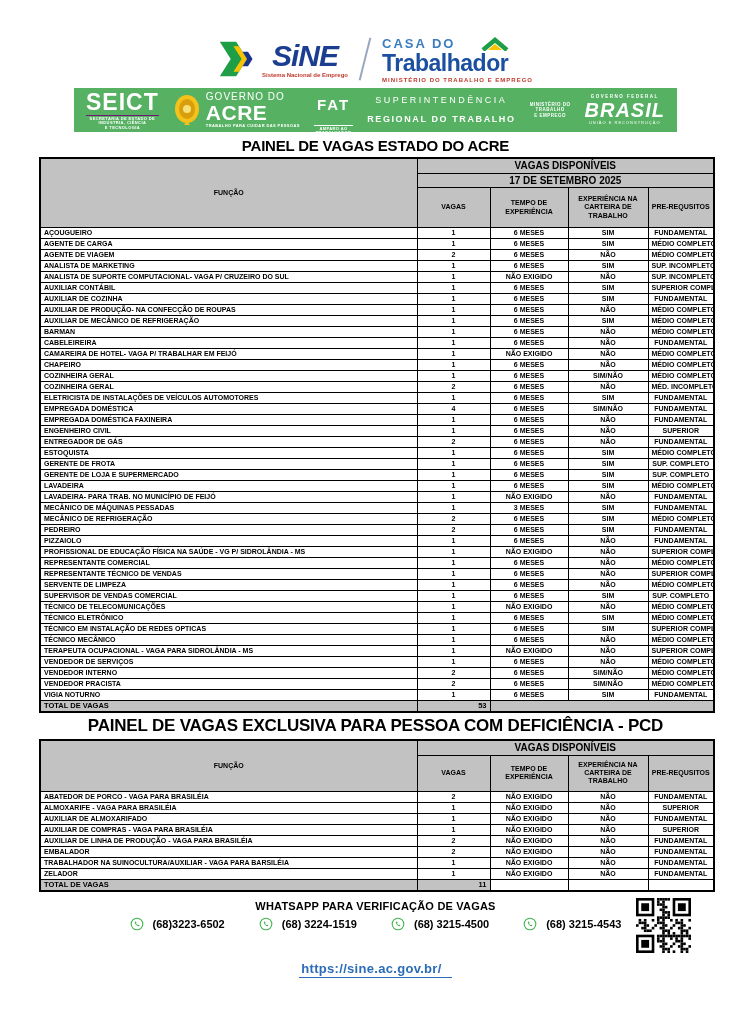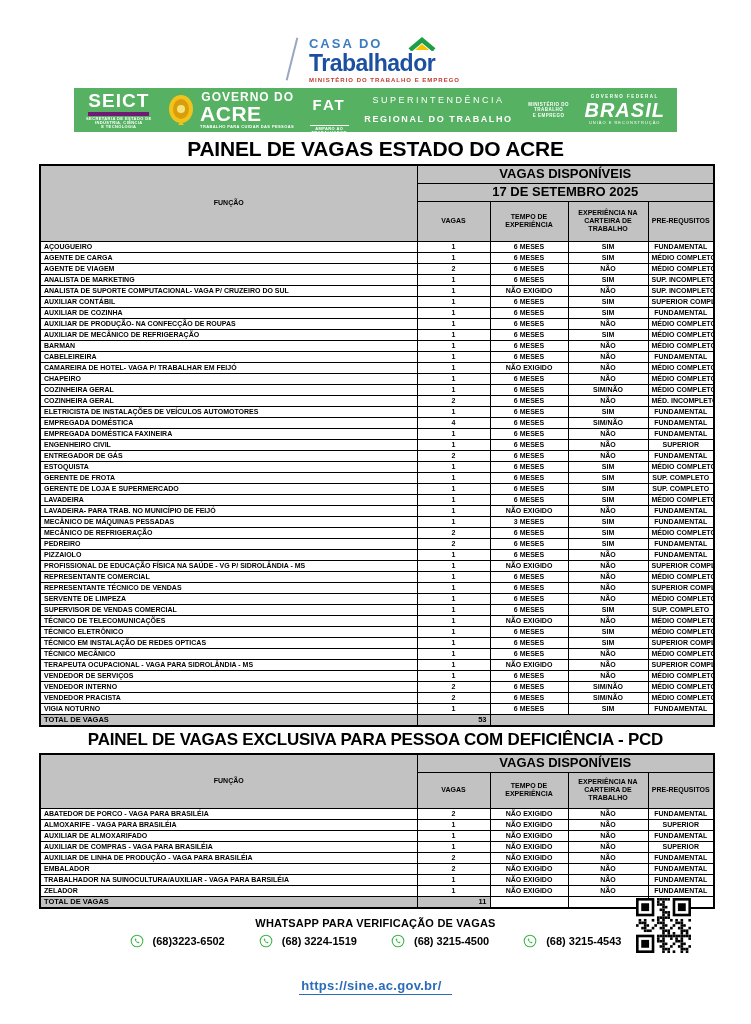--- a/index.html
+++ b/index.html
@@ -18,59 +18,70 @@
   .casa-top { display: flex; align-items: flex-end; gap: 26px; }
   .casa-line1 { font-size: 13px; font-weight: 700; color: #3c7dbf; letter-spacing: 2px; }
   .casa-name { font-size: 23px; font-weight: 900; color: #1b4fa0; letter-spacing: -0.5px; line-height: 24px; }
   .casa-sub { font-size: 6px; font-weight: 700; color: #c0392b; letter-spacing: 1px; margin-top: 2px; }
   
   .banner {
     width: 603px; height: 44px; margin: 0 auto; background: #56b163; color: #fff;
     display: flex; align-items: center; justify-content: space-between; padding: 0 12px;
   }
   .b-block { display: flex; flex-direction: column; align-items: center; line-height: 1.05; text-align: center; }
-  .seict-name { font-size: 19px; font-weight: 900; letter-spacing: 1px; border-bottom: 4px solid #701a75; padding-bottom: 1px; }
+  .seict-name { font-size: 23px; font-weight: 900; letter-spacing: 1px; border-bottom: 1px solid #701a75; padding-bottom: 1px; }
   .micro { font-size: 4px; font-weight: 700; letter-spacing: 0.4px; margin-top: 1px; white-space: pre-line; }
   .acre-wrap { display: flex; align-items: center; gap: 5px; }
   .acre-col { display: flex; flex-direction: column; line-height: 1; }
-  .acre-l1 { font-size: 12px; font-weight: 700; letter-spacing: 1px; text-align: right; }
+  .acre-l1 { font-size: 10px; font-weight: 400; letter-spacing: 1px; }
   .acre-l2 { font-size: 21px; font-weight: 900; letter-spacing: 0.5px; }
   .fat-name { font-size: 15px; font-weight: 900; letter-spacing: 2px; border-top: 1.5px solid #fff; border-bottom: 1.5px solid #fff; padding: 12px 3px; }
   .supe-l1 { font-size: 9px; font-weight: 400; letter-spacing: 2.5px; }
   .supe-l2 { font-size: 9px; font-weight: 700; letter-spacing: 1.6px; margin-top: 10px; }
   .mini { font-size: 4.5px; font-weight: 700; letter-spacing: 0.5px; line-height: 1.2; text-align: right; }
   .brasil-l1 { font-size: 4.5px; font-weight: 700; letter-spacing: 1.5px; }
   .brasil-l2 { font-size: 20px; font-weight: 900; letter-spacing: 1px; font-style: italic; }
   .brasil-l3 { font-size: 4px; font-weight: 400; letter-spacing: 1px; }
   
-  .title-main { text-align: center; font-size: 21px; font-weight: 700; margin-top: 5px; letter-spacing: -0.2px; }
+  .title-main { text-align: center; font-size: 15px; font-weight: 700; margin-top: 5px; letter-spacing: -0.2px; }
   .title-pcd { text-align: center; font-size: 17px; font-weight: 700; margin-top: 3px; letter-spacing: -0.2px; }
   
   table.vtable { border-collapse: collapse; table-layout: fixed; width: 674px; margin-left: 39px; border: 2px solid #000; margin-top: 3px; }
   table.vtable th, table.vtable td { border: 1px solid #000; font-weight: 700; overflow: hidden; white-space: nowrap; }
   table.vtable th { background: #c2c2c2; font-size: 7px; text-align: center; padding: 1px 2px; line-height: 1.15; white-space: normal; }
-  table.vtable .h-small { height: 10px; font-size: 13px; }
+  table.vtable .h-small { height: 10px; font-size: 10px; }
   table.vtable .h-cols { height: 40px; }
   table.vtable td { font-size: 7px; height: 10px; line-height: 10px; padding: 0 3px; text-align: center; }
   table.vtable td:first-child { text-align: left; }
   tr.total-row td { background: #c2c2c2; text-align: right; font-size: 7.5px; }
   tr.total-row td.blank { background: #fff; }
   
   .wa-title { text-align: center; font-size: 11px; font-weight: 700; margin-top: 8px; letter-spacing: 0.2px; }
   .wa-row { display: flex; justify-content: center; align-items: center; gap: 34px; margin-top: 5px; }
   .wa-item { display: flex; align-items: center; gap: 9px; font-size: 11px; font-weight: 700; }
   .site-link-wrap { text-align: center; margin-top: 28px; }
   .site-link { display: inline-block; color: #2b6cb8; font-size: 13px; font-weight: 700; letter-spacing: 0.3px;
     border-bottom: 1.5px solid #2b6cb8; padding: 0 10px 1px 2px; cursor: pointer; }
   .qr { position: absolute; left: 636px; top: 898px; }
 </style>
 </head>
 <body>
 
 <div class="logos">
+  <div class="sine-logo">
+    <svg width="40" height="40" viewBox="0 0 44 40">
+      <path d="M2 1 L20 1 L32 20 L20 39 L2 39 L14 20 Z" fill="#1e9e46"></path>
+      <path d="M17 6 L23 6 L32 20 L23 34 L17 34 L26 20 Z" fill="#f8c300"></path>
+      <path d="M27 12 L33 12 L38 20 L33 28 L27 28 L32 20 Z" fill="#18338c"></path>
+    </svg>
+    <div class="sine-text">
+      <div class="sine-name">SiNE</div>
+      <div class="sine-tag">Sistema Nacional de Emprego</div>
+    </div>
+  </div>
   <div class="logo-divider"></div>
   <div class="casa-logo">
     <div class="casa-top">
       <span class="casa-line1">CASA DO</span>
       <svg width="28" height="14" viewBox="0 0 28 14">
         <path d="M2 13 L14 3 L26 13" stroke="#1e9e46" stroke-width="4.5" fill="none"></path>
         <path d="M14 7 L21 13 H7 Z" fill="#f8c300"></path>
       </svg>
     </div>
     <div class="casa-name">Trabalhador</div>

